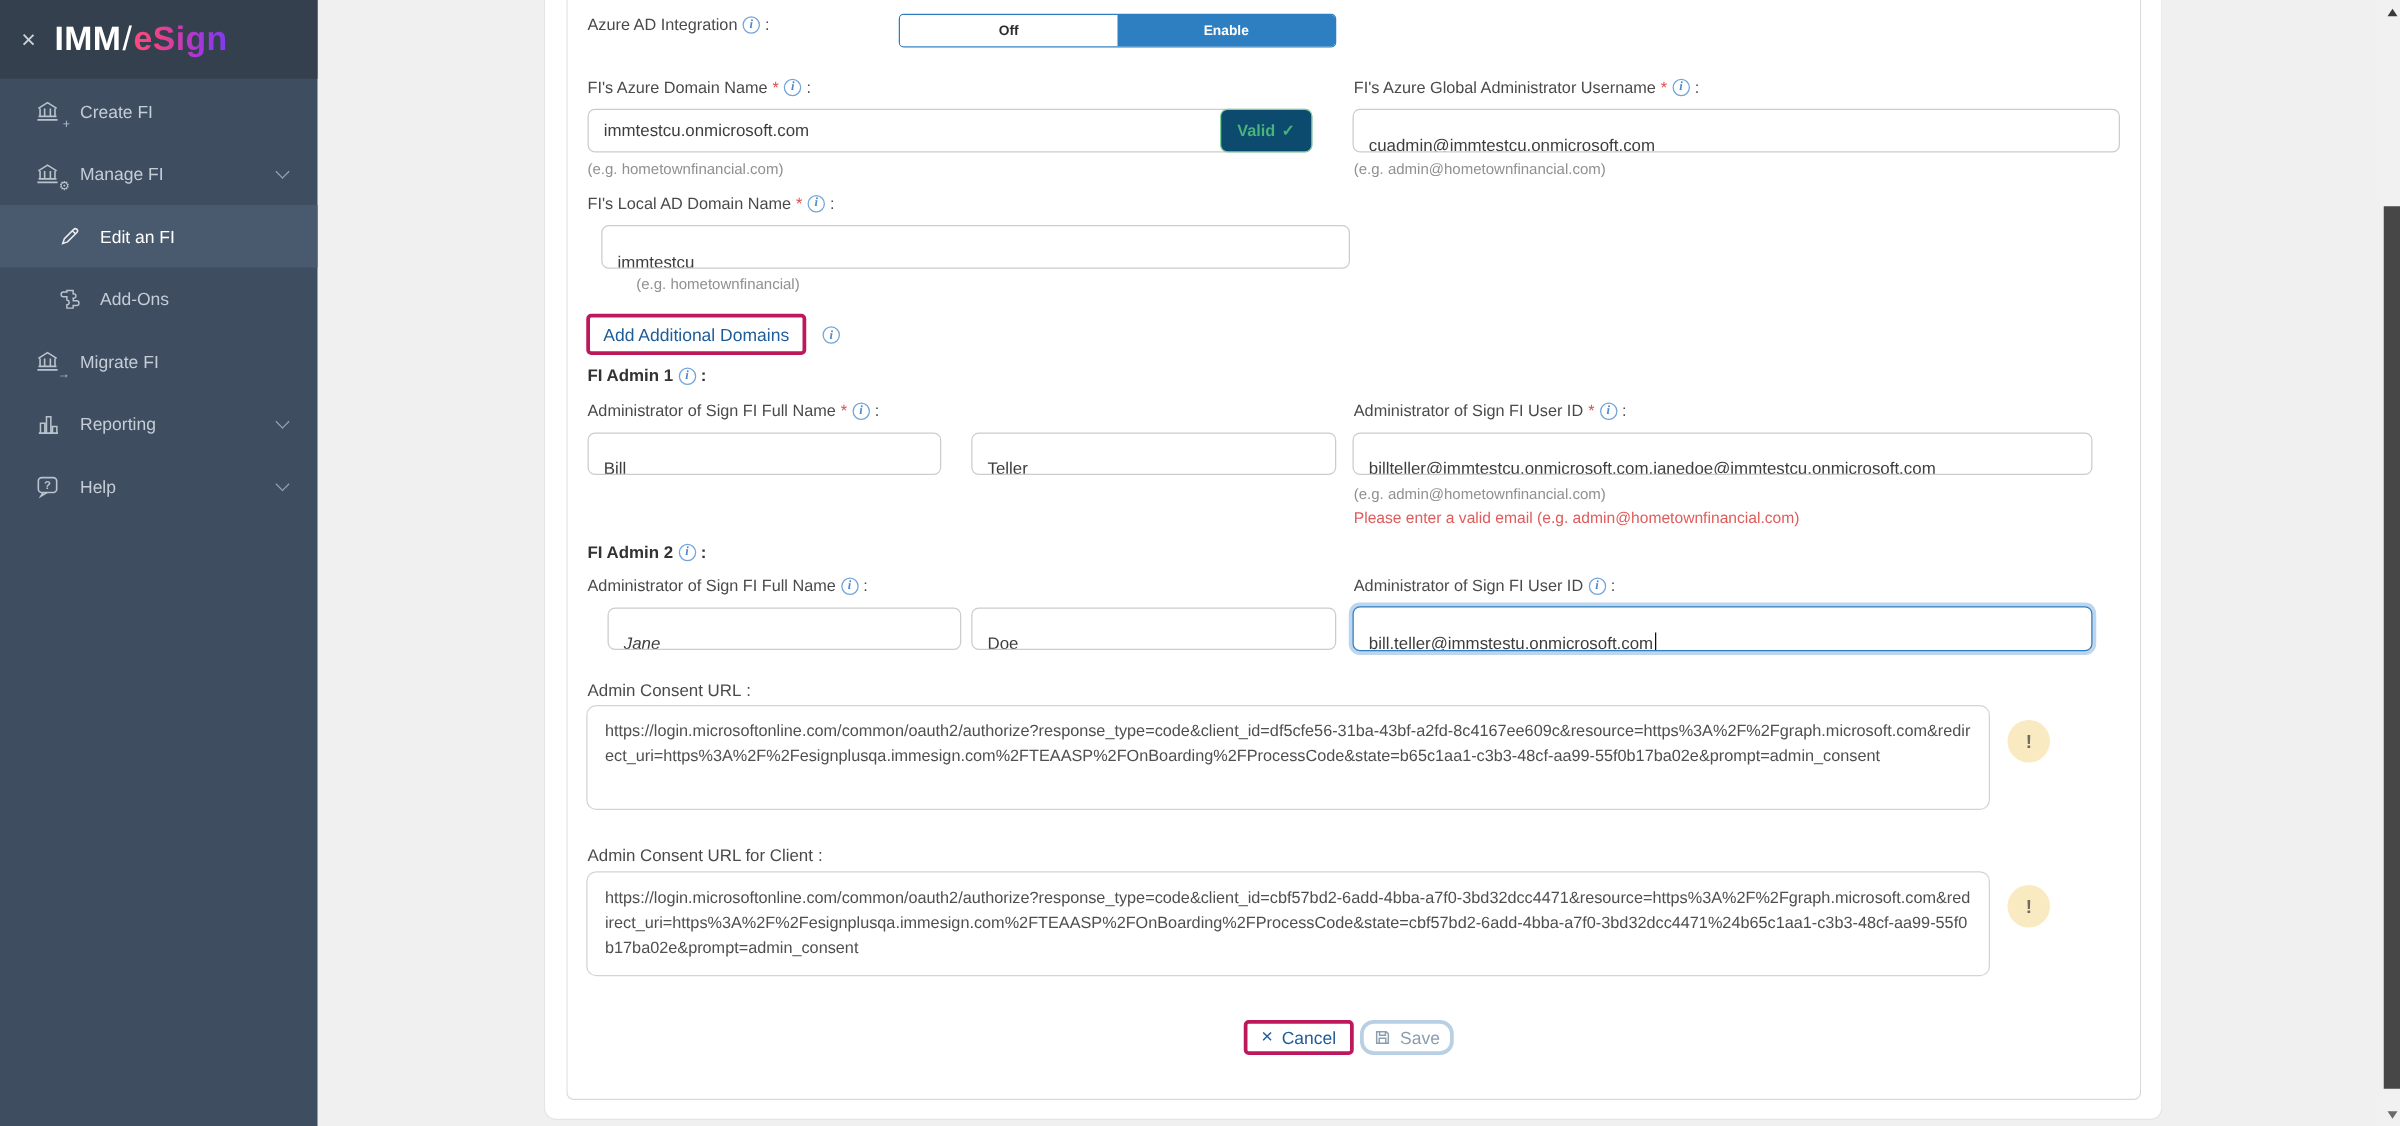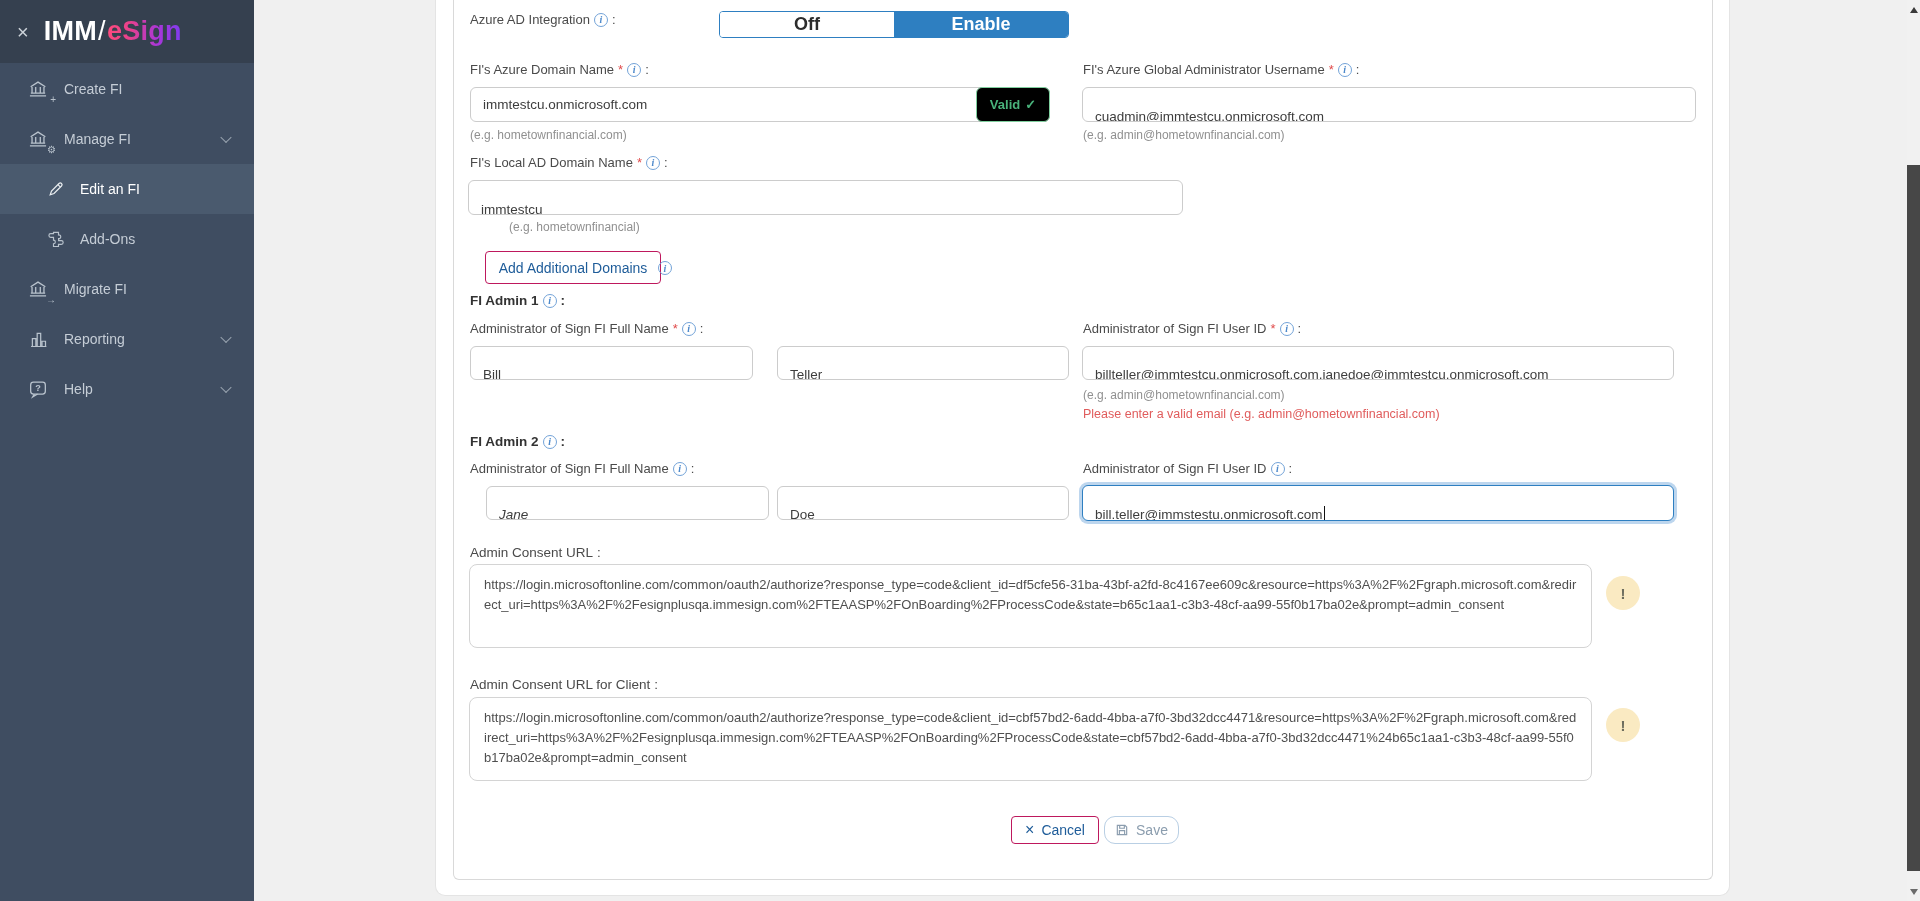--- a/index.html
+++ b/index.html
@@ -43,30 +43,30 @@
         color:#4d89cb; font-family:"Liberation Serif", serif; font-style:italic; font-weight:bold; font-size:10px;
         align-items:center; justify-content:center; cursor:pointer; flex:none; }
   .hint { position:absolute; font-size:12px; color:#909090; white-space:nowrap; }
   .err { position:absolute; font-size:12.5px; color:#e05c5c; white-space:nowrap; }
   .field { position:absolute; height:34px; background:#fff; border:1px solid #cccccc; border-radius:6px;
            font-size:13.5px; color:#3d3d3d; line-height:32px; padding:12px 12px; white-space:nowrap; overflow:hidden; cursor:text; }
   .field.focused { border:1px solid #2e7fc1; box-shadow:0 0 0 3px rgba(82,148,210,.38); }
   .caret { display:inline-block; width:1px; height:15px; background:#111; vertical-align:-2px; margin-left:1px; }
   .grp { position:absolute; height:35px; background:#fff; border:1px solid #cccccc; border-radius:6px;
          font-size:13.5px; color:#3d3d3d; line-height:33px; padding:0 12px; cursor:text; }
-  .grp .addon { position:absolute; right:-1px; top:-1px; height:35px; width:74px; background:#000000;
+  .grp .addon { position:absolute; right:-1px; top:-1px; height:35px; width:74px; background:#0c4a6e;
                 border:1px solid #7fcf9e; border-radius:6px; display:flex; align-items:center; justify-content:center;
                 gap:5px; color:#49b37b; font-weight:700; font-size:13px; }
   .toggle { position:absolute; left:719px; top:11px; width:350px; height:27px; display:flex;
             border:1px solid #2e7fc1; border-radius:4px; overflow:hidden; background:#fff; cursor:pointer; }
-  .tseg { flex:1; display:flex; align-items:center; justify-content:center; font-size:18px; font-weight:700; }
+  .tseg { flex:1; display:flex; align-items:center; justify-content:center; font-size:11px; font-weight:700; }
   .tseg.off { color:#2c2c2c; background:#ffffff; }
   .tseg.on { color:#ffffff; background:#2e7fc1; }
   .btn-outline { position:absolute; display:flex; align-items:center; justify-content:center; gap:7px;
-                 background:#fff; border:1px solid #be185d; border-radius:4px; color:#1e5c99; font-size:14px; cursor:pointer;margin-left:16px; }
+                 background:#fff; border:3px solid #be185d; border-radius:4px; color:#1e5c99; font-size:14px; cursor:pointer; }
   .btn-outline.disabled { border-color:#b9cfe4; color:#8b9dae; cursor:default; }
   .btn-outline .x { font-size:16px; line-height:1; }
   .ta { position:absolute; background:#fff; border:1px solid #d4d4d4; border-radius:8px; padding:10px 14px;
         font-size:13px; line-height:20px; color:#4f4f4f; word-break:break-all; overflow:hidden; cursor:text; }
   .warn { position:absolute; width:34px; height:34px; border-radius:50%; background:#faeac2; color:#6d6d5e;
           display:flex; align-items:center; justify-content:center; font-weight:700; font-size:15px; }
 
   
   .sb-track { position:absolute; right:0; top:0; width:13px; height:901px; background:#f1f1f1; }
   .sb-thumb { position:absolute; right:0; top:165px; width:13px; height:706px; background:#474747; cursor:pointer; }
@@ -195,21 +195,21 @@
   </div>
   <div class="field" style="left:1082px; top:87px; width:614px; height:35px; line-height:33px;">cuadmin@immtestcu.onmicrosoft.com</div>
   <div class="hint" style="left:1083px; top:128px;">(e.g. admin@hometownfinancial.com)</div>
 
   <div class="lbl" style="left:470px; top:155px;">
     <span>FI's Local AD Domain Name</span>
     <span class="req">*</span>
     <span class="ii">i</span>
     <span>:</span>
   </div>
-  <div class="field" style="left:468px; top:180px; width:715px; height:35px; line-height:33px;">immtestcu</div>
+  <div class="field" style="left:481px; top:180px; width:599px; height:35px; line-height:33px;">immtestcu</div>
   <div class="hint" style="left:470px; top:220px;margin-left:39px;">(e.g. hometownfinancial)</div>
 
   <button class="btn-outline" style="left:469px; top:251px; width:176px; height:33px;">
     <span>Add Additional Domains</span>
   </button>
   <span class="ii abs" style="left:658px; top:261px;">i</span>
 
   <div class="lbl" style="left:470px; top:293px;">
     <span class="hdg">FI Admin 1</span>
     <span class="ii">i</span>

